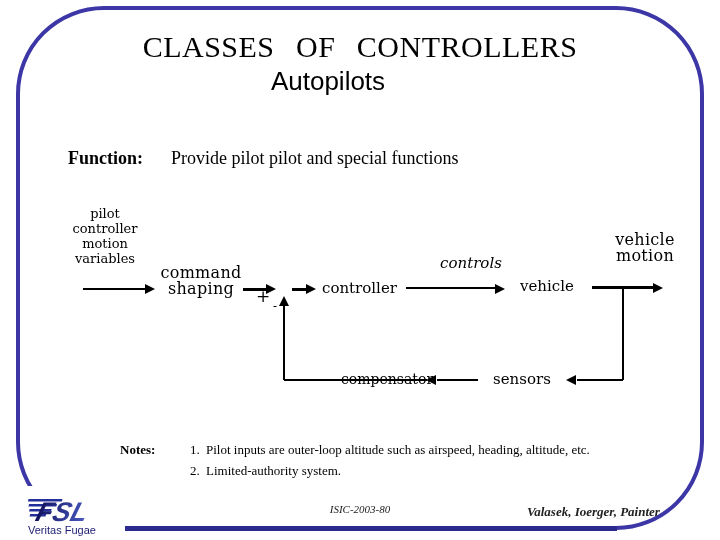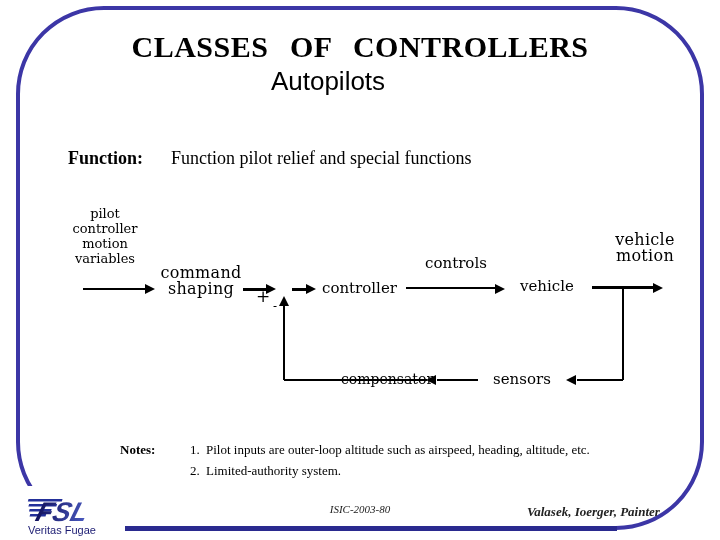--- a/index.html
+++ b/index.html
@@ -10,21 +10,21 @@
   
   .frame{
     position:absolute;left:16px;top:6px;width:688px;height:524px;
     border:4px solid #3c36a6;border-radius:88px;box-sizing:border-box;
   }
   .frame-patch{position:absolute;left:0;top:486px;width:126px;height:54px;background:#fff;}
   .footer-rule{position:absolute;left:125px;top:526px;width:492px;height:5px;background:#2a2a8f;}
   
   .title{
     position:absolute;left:0;top:30px;width:720px;text-align:center;
-    font-weight:bold;font-size:30px;letter-spacing:0.5px;word-spacing:0.45em;
+    font-weight:normal;font-size:30px;letter-spacing:0.5px;word-spacing:0.45em;
     font-family:"Liberation Serif",serif;
   }
   .subtitle{
     position:absolute;left:0;top:66px;width:656px;text-align:center;
     font-size:26px;font-family:"Liberation Sans",sans-serif;
   }
   .function-line{position:absolute;left:68px;top:148px;font-size:18px;}
   .function-line b{margin-right:28px;}
   
   .dg{font-family:"DejaVu Serif",serif;}
@@ -53,21 +53,21 @@
 <div class="slide">
 
   <div class="frame"></div>
   <div class="frame-patch"></div>
   <div class="footer-rule"></div>
 
   <div class="title">CLASSES OF CONTROLLERS</div>
   <div class="subtitle">Autopilots</div>
 
   <div class="function-line">
-    <b>Function:</b><span>Function pilot relief and special functions</span>
+    <b>Function:</b><span>Provide pilot pilot and special functions</span>
   </div>
 
   <div class="dg">
 
     <div class="dg-label" style="left:55px;top:206px;width:100px;">
       <div>pilot</div>
       <div>controller</div>
       <div>motion</div>
       <div>variables</div>
     </div>
@@ -86,21 +86,21 @@
     <span class="sum-plus">+</span>
     <span class="sum-minus">-</span>
     <div class="ln" style="left:283px;top:303px;width:1.5px;height:77px;"></div>
     <div class="ah-u" style="left:279px;top:296px;"></div>
 
     <div class="ln" style="left:292px;top:288px;width:14px;height:3px;"></div>
     <div class="ah-r" style="left:306px;top:284px;"></div>
 
     <div class="node" style="left:322px;top:279px;">controller</div>
 
-    <div class="node" style="left:421px;top:254px;width:70px;text-align:center;">controls</div>
+    <div class="node" style="left:436px;top:254px;width:70px;text-align:center;font-style:italic;">controls</div>
     <div class="ln" style="left:406px;top:287px;width:90px;height:2px;"></div>
     <div class="ah-r" style="left:495px;top:284px;"></div>
 
     <div class="node" style="left:520px;top:277px;">vehicle</div>
 
     <div class="node2" style="left:608px;top:232px;width:74px;">
       <div>vehicle</div>
       <div>motion</div>
     </div>
     <div class="ln" style="left:592px;top:286px;width:62px;height:3px;"></div>

